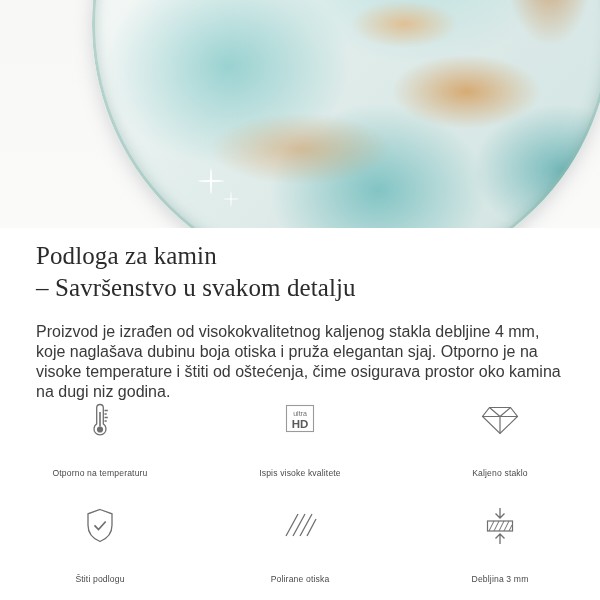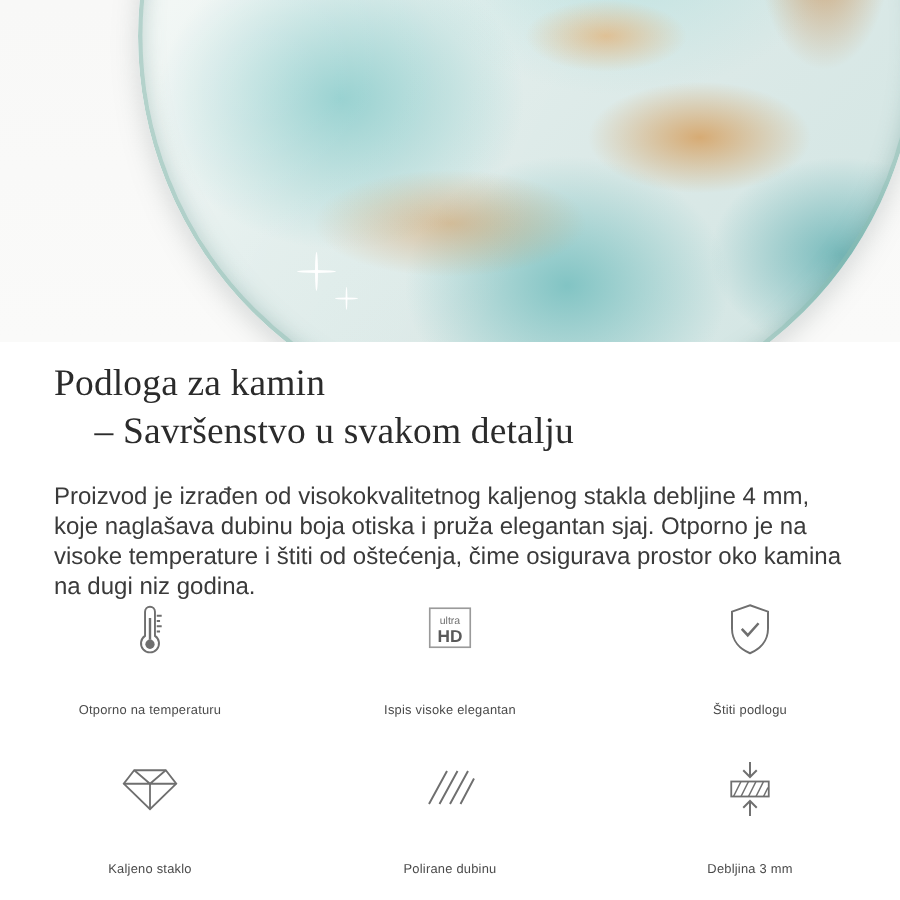--- a/index.html
+++ b/index.html
@@ -106,21 +106,21 @@
   .headline {
     margin: 0;
     padding: 12px 36px 0 36px;
     font-family: "Liberation Serif", serif;
     font-weight: 400;
     font-size: 25px;
     line-height: 32px;
     color: #2b2b2b;
     letter-spacing: 0.1px;
   }
-  .headline .l2 { display: block; margin-left: 27px; }
+  .headline .l2 { display: block; }
   .body-copy {
     margin: 0;
     padding: 18px 36px 0 36px;
     font-size: 16px;
     line-height: 20px;
     color: #3a3a3a;
   }
 
   
   .features {
@@ -192,50 +192,50 @@
     </div>
 
     <div class="feature">
       <div class="feature-icon">
         <svg width="40" height="36" viewBox="0 0 40 36">
           <rect x="6.5" y="3.5" width="27" height="26" fill="none" stroke="#9a9a9a" stroke-width="1.1"></rect>
           <text x="20" y="14" text-anchor="middle" font-family="Liberation Sans, sans-serif" font-size="7" fill="#6f6f6f">ultra</text>
           <text x="20" y="26" text-anchor="middle" font-family="Liberation Sans, sans-serif" font-size="11.5" font-weight="bold" fill="#5a5a5a">HD</text>
         </svg>
       </div>
-      <div class="feature-label">Ispis visoke elegantan</div>
+      <div class="feature-label">Ispis visoke kvalitete</div>
+    </div>
+
+    <div class="feature">
+      <div class="feature-icon">
+        <svg width="38" height="34" viewBox="0 0 38 34" fill="none" stroke="#6f6f6f" stroke-width="1.2">
+          <path d="M8.5 4.5h21l7 9-17.5 17L1.5 13.5z"></path>
+          <path d="M1.5 13.5h35M8.5 4.5l10.5 9M29.5 4.5L19 13.5M19 13.5v17"></path>
+        </svg>
+      </div>
+      <div class="feature-label">Kaljeno staklo</div>
     </div>
 
     <div class="feature">
       <div class="feature-icon">
         <svg width="32" height="38" viewBox="0 0 32 38" fill="none" stroke="#6f6f6f" stroke-width="1.3">
           <path d="M16 2.5l12 4.3v11.4c0 8.2-5.5 13.6-12 16.3-6.5-2.7-12-8.1-12-16.3V6.8z"></path>
           <path d="M10.5 18.3l4 4.2 7.2-8" stroke-width="1.7"></path>
         </svg>
       </div>
       <div class="feature-label">Štiti podlogu</div>
     </div>
 
     <div class="feature">
       <div class="feature-icon">
-        <svg width="38" height="34" viewBox="0 0 38 34" fill="none" stroke="#6f6f6f" stroke-width="1.2">
-          <path d="M8.5 4.5h21l7 9-17.5 17L1.5 13.5z"></path>
-          <path d="M1.5 13.5h35M8.5 4.5l10.5 9M29.5 4.5L19 13.5M19 13.5v17"></path>
-        </svg>
-      </div>
-      <div class="feature-label">Kaljeno staklo</div>
-    </div>
-
-    <div class="feature">
-      <div class="feature-icon">
         <svg width="36" height="32" viewBox="0 0 36 32" fill="none" stroke="#6f6f6f" stroke-width="1.3">
           <path d="M4 26L16 4M11 26L23 4M18 26L30 4M25 26L34 9"></path>
         </svg>
       </div>
-      <div class="feature-label">Polirane dubinu</div>
+      <div class="feature-label">Polirane otiska</div>
     </div>
 
     <div class="feature">
       <div class="feature-icon">
         <svg width="36" height="40" viewBox="0 0 36 40" fill="none" stroke="#6f6f6f" stroke-width="1.3">
           <path d="M18 2v9M13.5 7.5L18 12l4.5-4.5"></path>
           <path d="M18 38v-9M13.5 32.5L18 28l4.5 4.5"></path>
           <rect x="5.5" y="15" width="25" height="10" fill="none" stroke="#6f6f6f" stroke-width="1.2"></rect>
           <path d="M7 25l5-10M12 25l5-10M17 25l5-10M22 25l5-10M27 25l3-6" stroke-width="1"></path>
         </svg>

